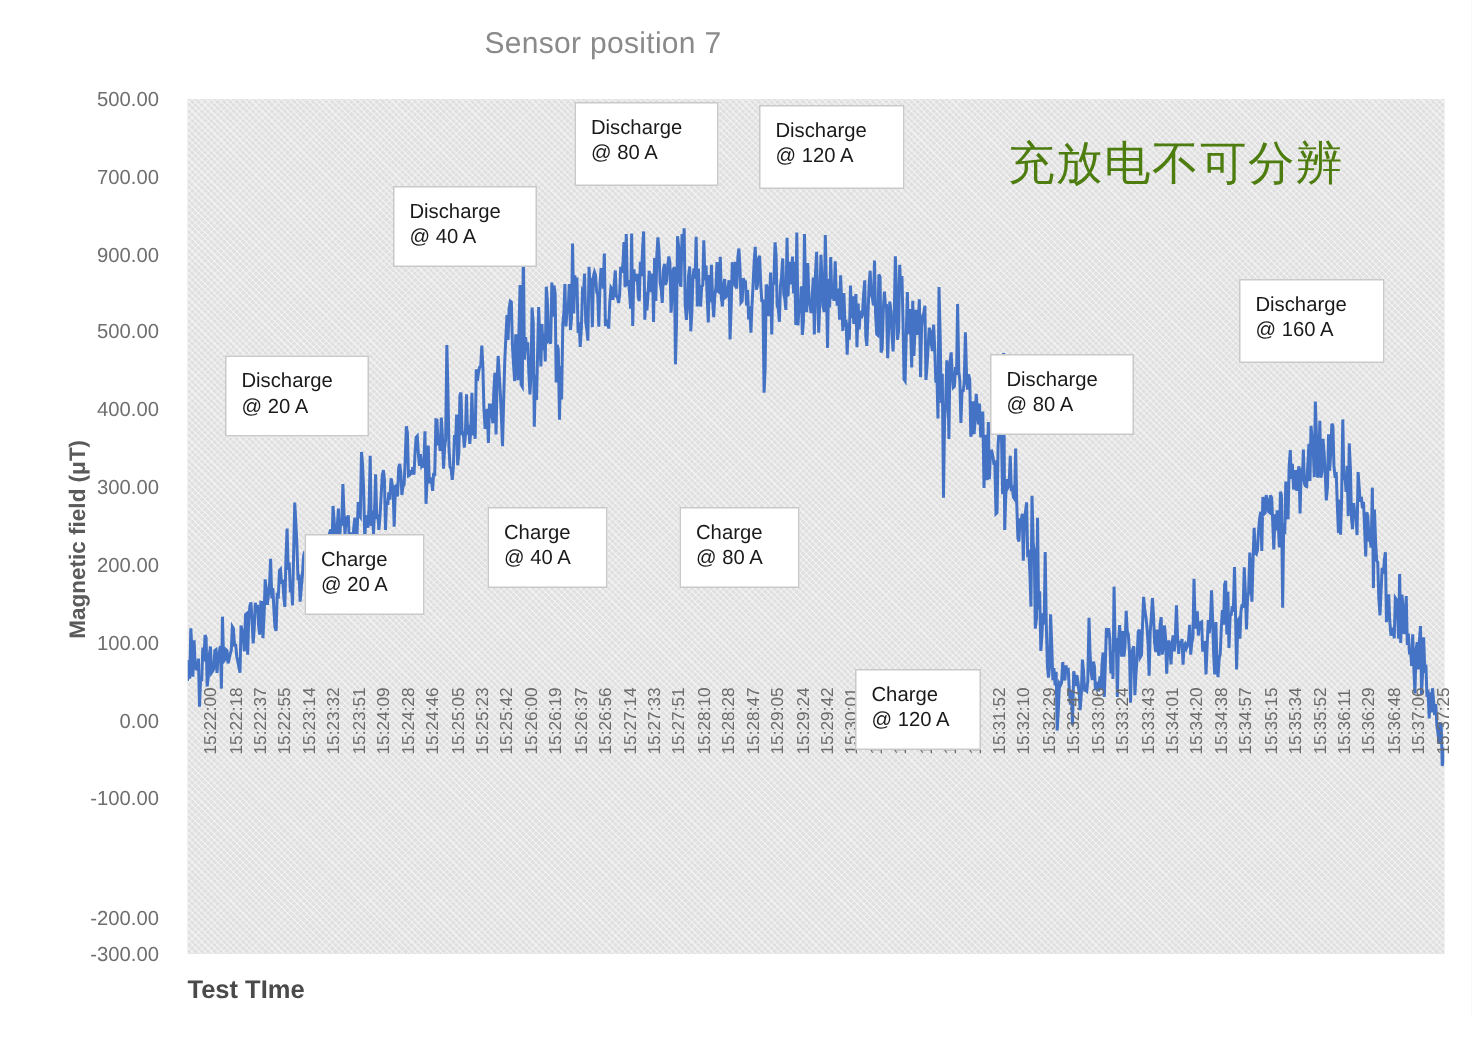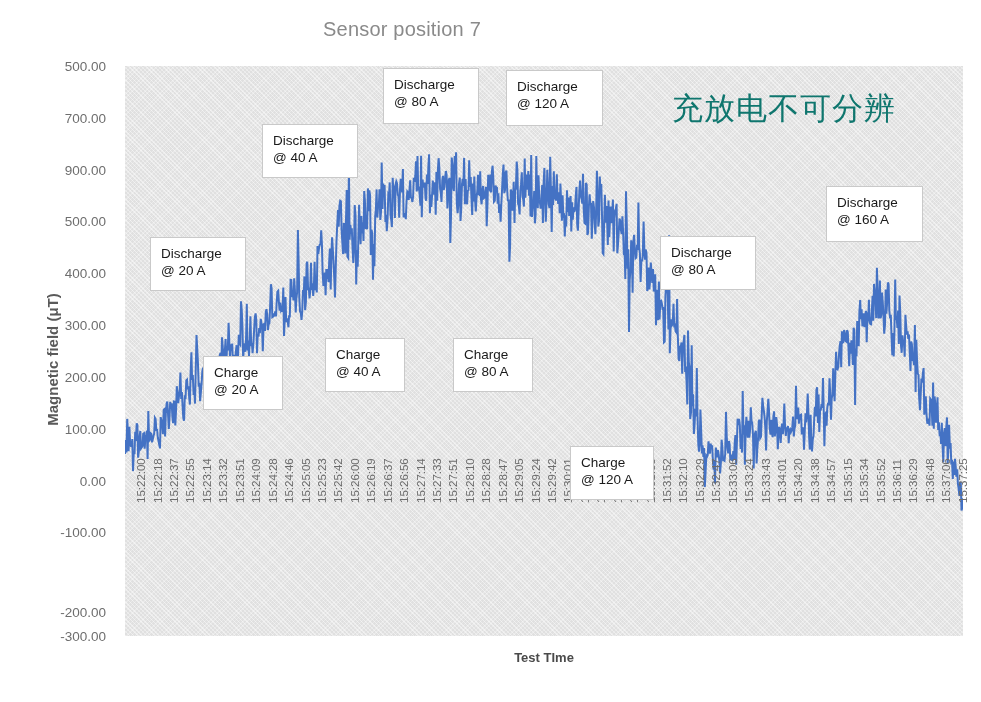--- a/index.html
+++ b/index.html
@@ -54,41 +54,41 @@
   .xtick{
     position:absolute;top:0;
     font-size:11.5px;color:#6b6b6b;
     white-space:nowrap;
     transform-origin:0 0;
     transform:rotate(-90deg);
   }
   #xtick-layer{position:absolute;left:125px;top:503px;width:838px;height:140px;pointer-events:none;}
   #x-axis-title{
     position:absolute;left:125px;top:650px;width:838px;
-    text-align:center;font-size:13px;font-weight:bold;color:#4a4a4a;
+    text-align:left;font-size:17px;font-weight:bold;color:#4a4a4a;
     white-space:nowrap;
   }
   
   .callout{
     position:absolute;
     background:#ffffff;
     border:1px solid #c9c9c9;
     box-sizing:border-box;
     padding:7px 9px 7px 10px;
     font-size:13.5px;
     color:#1a1a1a;
     line-height:1.28;
     white-space:pre-line;
   }
   
   #overlay-note{
     position:absolute;
     left:672px;top:88px;
     font-size:31px;
-    color:#0f766e;
+    color:#4d7c0f;
     font-family:"DejaVu Sans",sans-serif;
     letter-spacing:1px;
     white-space:nowrap;
   }
 </style>
 </head>
 <body>
 
 <div id="chart-root">
 

